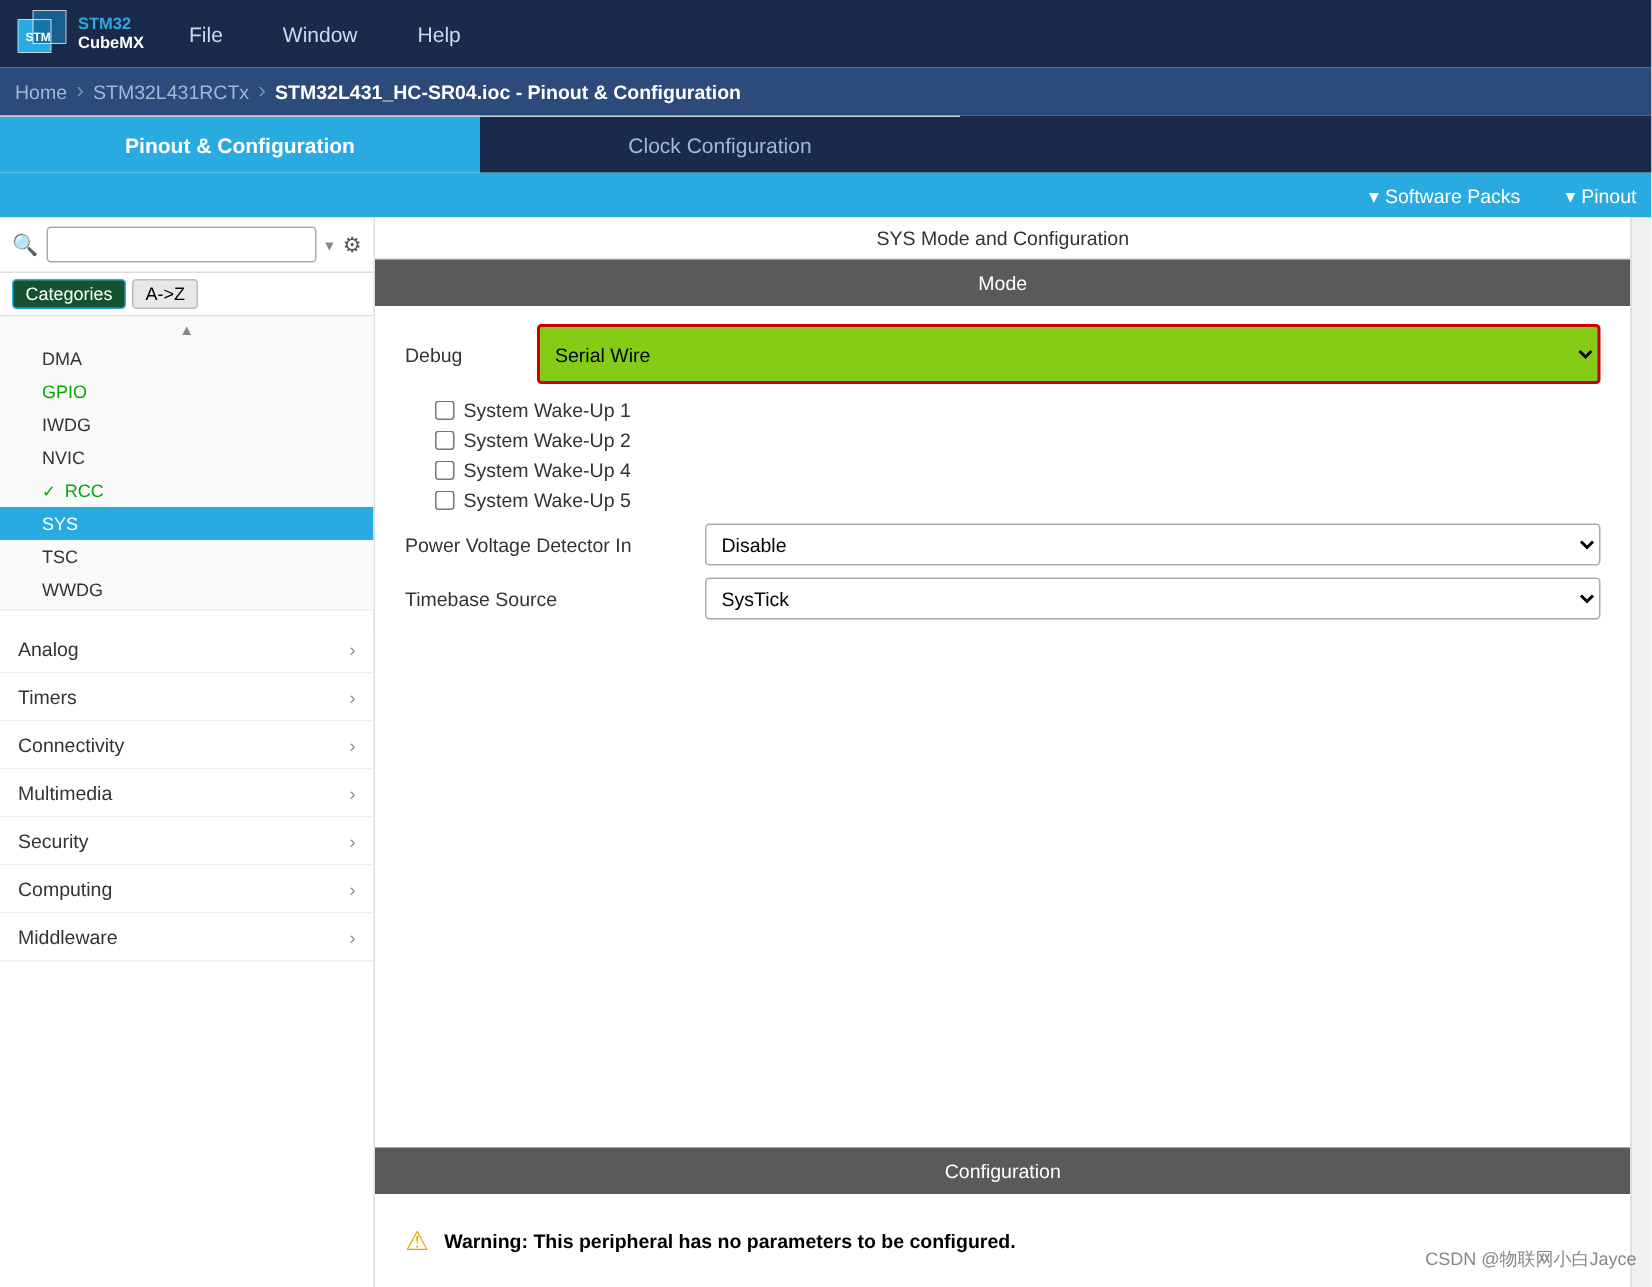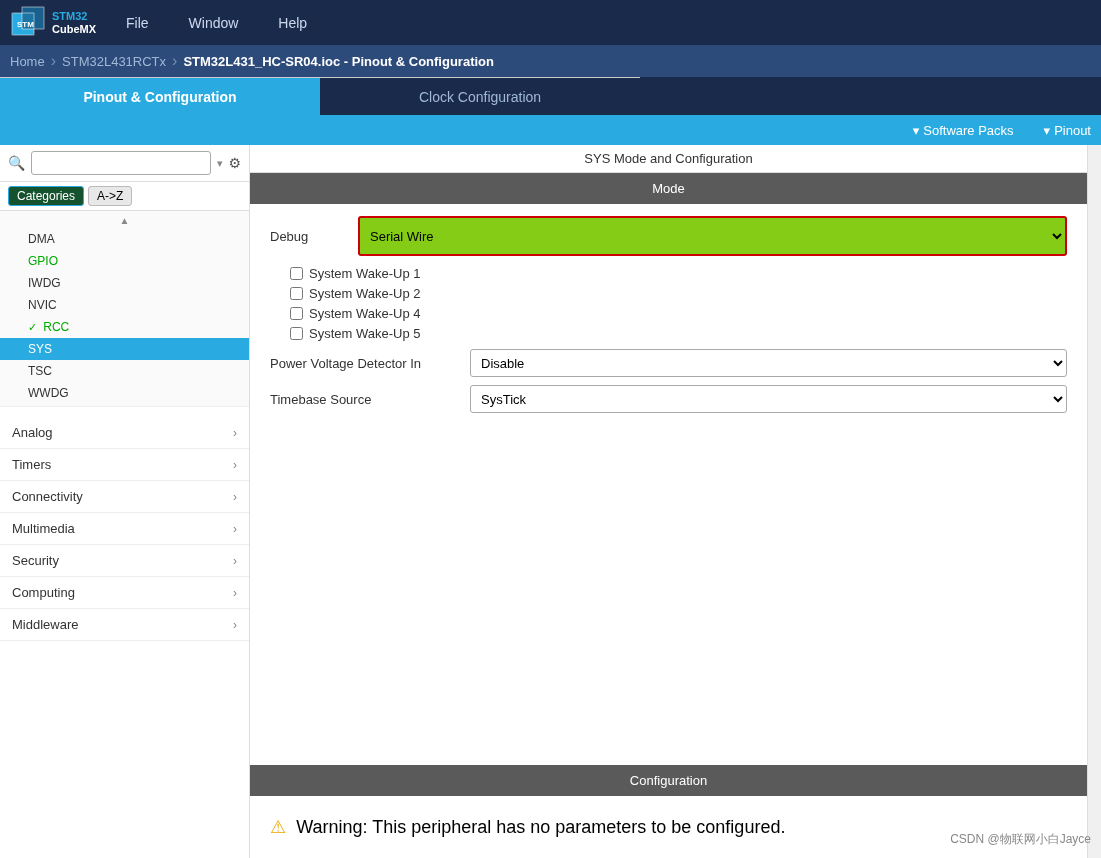--- a/index.html
+++ b/index.html
@@ -300,22 +300,22 @@
       background: white;
       display: flex;
       align-items: center;
       gap: 10px;
     }
     .warning-icon {
       color: #e6a800;
       font-size: 18px;
     }
     .warning-text {
-      font-size: 18px;
-      font-weight: normal;
+      font-size: 13px;
+      font-weight: bold;
     }
 
     
     .right-scroll {
       width: 14px;
       background: #f0f0f0;
       border-left: 1px solid #ddd;
       position: relative;
     }
 

